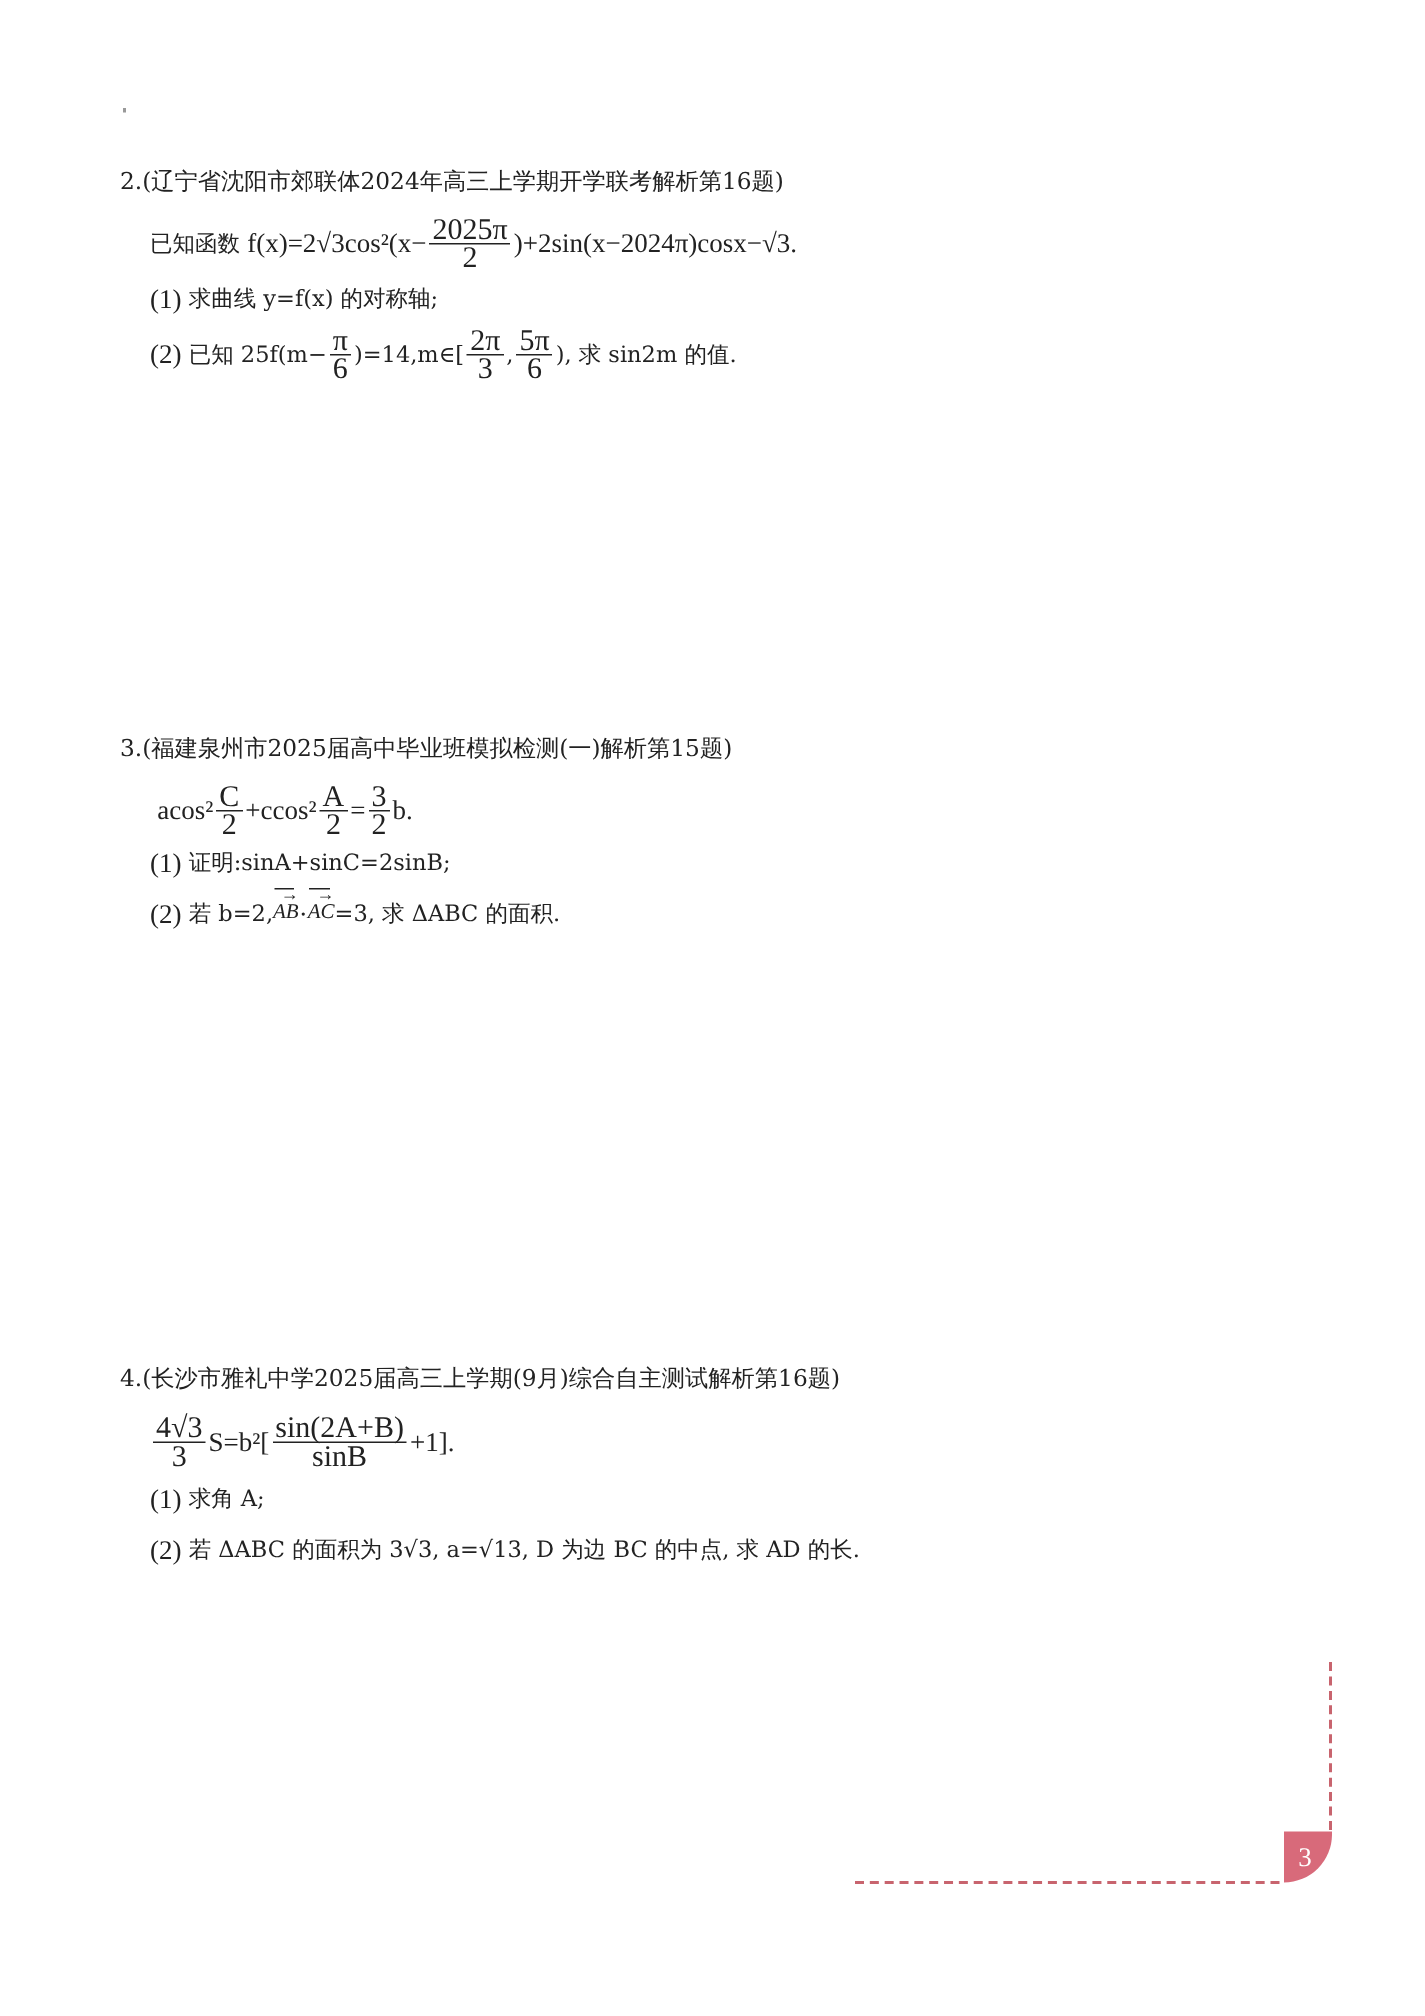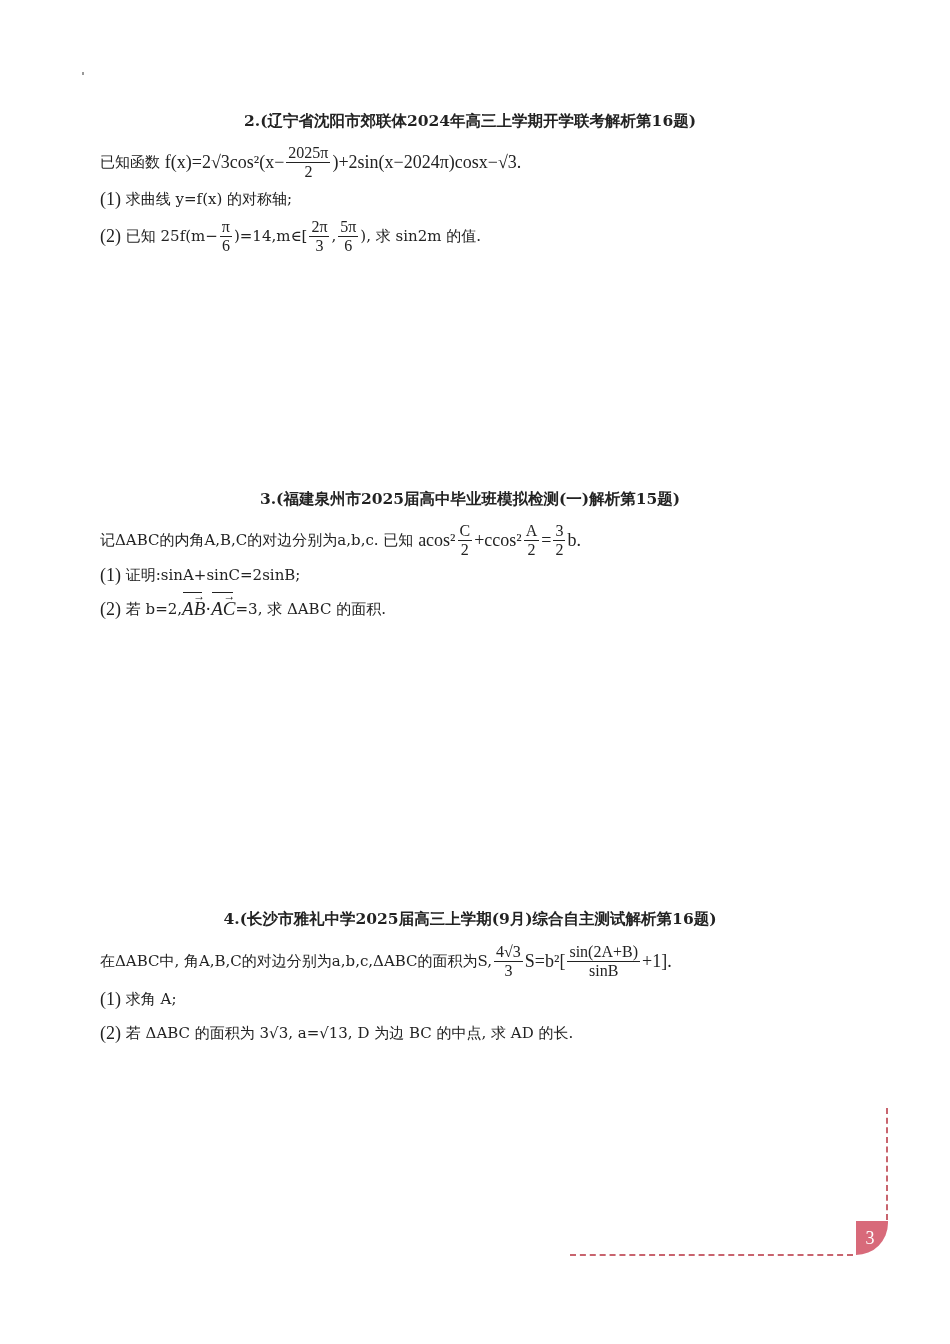--- a/index.html
+++ b/index.html
@@ -3,27 +3,27 @@
 <meta charset="utf-8">
 <style>
   html, body { margin: 0; padding: 0; background: #ffffff; }
   body {
     width: 950px; height: 1344px; position: relative; overflow: hidden;
     font-family: "DejaVu Serif", "Liberation Serif", serif;
     color: #222222; font-size: 15px;
   }
   .dot { position: absolute; left: 82px; top: 72px; width: 2px; height: 3px; background: #999; }
   .problem { position: absolute; left: 80px; width: 780px; }
-  .p-head { font-weight: bold; font-size: 15.5px; line-height: 22px; white-space: nowrap; text-align: center; }
+  .p-head { font-weight: normal; font-size: 15.5px; line-height: 22px; white-space: nowrap; }
   .p-body { margin-left: 20px; }
   .line { display: flex; align-items: center; white-space: nowrap; line-height: 22px; }
-  .m { font-style: italic; font-family: "Liberation Serif", "DejaVu Serif", serif; font-size: 19px; }
+  .m { font-style: italic; font-family: "Liberation Serif", "DejaVu Serif", serif; font-size: 14px; }
   .r { font-family: "Liberation Serif", "DejaVu Serif", serif; font-size: 18px; }
   .cn { font-size: 15px; }
-  .frac { display: inline-flex; flex-direction: column; align-items: center; vertical-align: middle; margin: 0 2px; font-family: "Liberation Serif", serif; font-size: 16px; }
+  .frac { display: inline-flex; flex-direction: column; align-items: center; vertical-align: middle; margin: 0 2px; font-family: "Liberation Serif", serif; font-size: 20px; }
   .frac .num { border-bottom: 1px solid #222; padding: 0 2px; line-height: 18px; }
   .frac .den { line-height: 18px; }
   .vec { position: relative; display: inline-block; }
   .vec::before { content: "\2192"; position: absolute; top: -13px; left: 0; right: 0; text-align: right; font-size: 12px; font-style: normal; border-top: none; }
   .vec .bar { position: absolute; top: -6px; left: 1px; right: 3px; border-top: 1px solid #222; }
   
   .vdash { position: absolute; left: 886px; top: 1108px; height: 112px; border-left: 2px dashed #c8646e; }
   .hdash { position: absolute; left: 570px; top: 1254px; width: 283px; border-top: 2px dashed #c8646e; }
   .page-badge { position: absolute; left: 856px; top: 1221px; width: 32px; height: 34px; background: #d86a7a; border-bottom-right-radius: 32px; color: #fff; font-family: "Liberation Serif", serif; font-size: 18px; display: flex; align-items: center; justify-content: center; padding-right: 4px; box-sizing: border-box; }
 </style>
@@ -70,21 +70,21 @@
     </div>
   </div>
 </div>
 
 <div class="problem" style="top:488px;">
   <div class="p-head">
     <span>3.</span><span>(福建泉州市2025届高中毕业班模拟检测(一)解析第15题)</span>
   </div>
   <div class="p-body">
     <div class="line" style="margin-top:12px;height:36px;">
-      <span class="cn">记ΔABC的内角A,B,C的对边分别为a,b,c. 已知</span>&nbsp;
+      &nbsp;
       <span class="r">acos²</span>
       <span class="frac">
           <span class="num">C</span>
           <span class="den">2</span>
         </span>
       <span class="r">+ccos²</span>
       <span class="frac">
           <span class="num">A</span>
           <span class="den">2</span>
         </span>
@@ -109,21 +109,20 @@
     </div>
   </div>
 </div>
 
 <div class="problem" style="top:908px;">
   <div class="p-head">
     <span>4.</span><span>(长沙市雅礼中学2025届高三上学期(9月)综合自主测试解析第16题)</span>
   </div>
   <div class="p-body">
     <div class="line" style="margin-top:12px;height:38px;">
-      <span class="cn">在ΔABC中, 角A,B,C的对边分别为a,b,c,ΔABC的面积为S,</span>
       <span class="frac">
           <span class="num">4√3</span>
           <span class="den">3</span>
         </span>
       <span class="r">S=b²[</span>
       <span class="frac">
           <span class="num">sin(2A+B)</span>
           <span class="den">sinB</span>
         </span>
       <span class="r">+1].</span>

